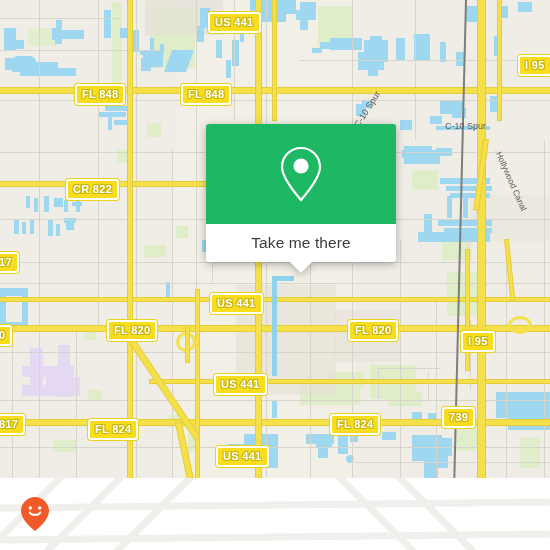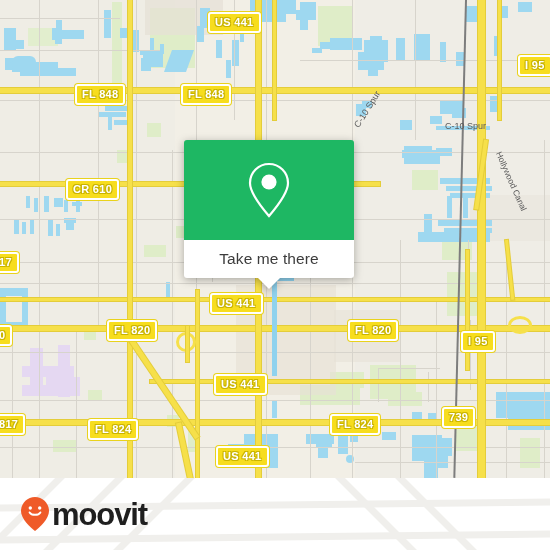--- a/index.html
+++ b/index.html
@@ -73,24 +73,23 @@
     font-size:11.5px;
     line-height:20px;
     padding:0 9px 0 12px;
     height:21px;
     white-space:nowrap;
   }
 
   
   #popup {
     position:absolute;
-    left:184px; top:124px;
-    width:170px;
+    left:206px; top:124px;
+    width:190px;
     filter: drop-shadow(0 2px 4px rgba(0,0,0,.30));
-    margin-top: 16px;
   }
   #popup-head {
     height:100px;
     background:#1eb763;
     border-radius:3px 3px 0 0;
     display:flex; align-items:center; justify-content:center;
   }
   #popup-foot {
     height:38px;
     background:#ffffff;
@@ -393,21 +392,21 @@
       <div class="maplabel diag" style="left:352px;top:124px;transform:rotate(-58deg);"><span>C-10 Spur</span></div>
       <div class="maplabel" style="left:445px;top:121px;"><span>C-10 Spur</span></div>
       <div class="maplabel diag" style="left:503px;top:150px;transform:rotate(66deg);font-size:8.5px;"><span>Hollywood Canal</span></div>
     </div>
 
     <div class="layer" id="shields">
         <div class="shield" style="left: 208px; top: 12px;">US 441</div>
         <div class="shield" style="left: 75px; top: 84px;">FL 848</div>
         <div class="shield" style="left: 181px; top: 84px;">FL 848</div>
         <div class="shield" style="left: 518px; top: 55px;">I 95</div>
-        <div class="shield" style="left: 66px; top: 179px;">CR 610</div>
+        <div class="shield" style="left: 66px; top: 179px;">CR 822</div>
         <div class="shield" style="left: -8px; top: 252px;">17</div>
         <div class="shield" style="left: 210px; top: 293px;">US 441</div>
         <div class="shield" style="left: -8px; top: 325px;">0</div>
         <div class="shield" style="left: 107px; top: 320px;">FL 820</div>
         <div class="shield" style="left: 348px; top: 320px;">FL 820</div>
         <div class="shield" style="left: 461px; top: 331px;">I 95</div>
         <div class="shield" style="left: 214px; top: 374px;">US 441</div>
         <div class="shield" style="left: -8px; top: 414px;">817</div>
         <div class="shield" style="left: 330px; top: 414px;">FL 824</div>
         <div class="shield" style="left: 442px; top: 407px;">739</div>
@@ -443,18 +442,17 @@
       </g>
     </svg>
     <div id="footer-inner">
       <div id="brand">
         <svg width="30" height="36" viewBox="0 0 30 36">
           <path d="M15 1 C7.3 1 1 7.3 1 15 C1 23 10.5 31.5 15 35 C19.5 31.5 29 23 29 15 C29 7.3 22.7 1 15 1 Z" fill="#ef5a28"></path>
           <circle cx="10.3" cy="12" r="1.7" fill="#ffffff"></circle>
           <circle cx="19.7" cy="12" r="1.7" fill="#ffffff"></circle>
           <path d="M9.6 16.4 C11.6 19.6 18.4 19.6 20.4 16.4" fill="none" stroke="#ffffff" stroke-width="1.9" stroke-linecap="round"></path>
         </svg>
-        <span id="brand-word">moovit</span>
       </div>
     </div>
   </div>
 
 </div>
 
 </body></html>

